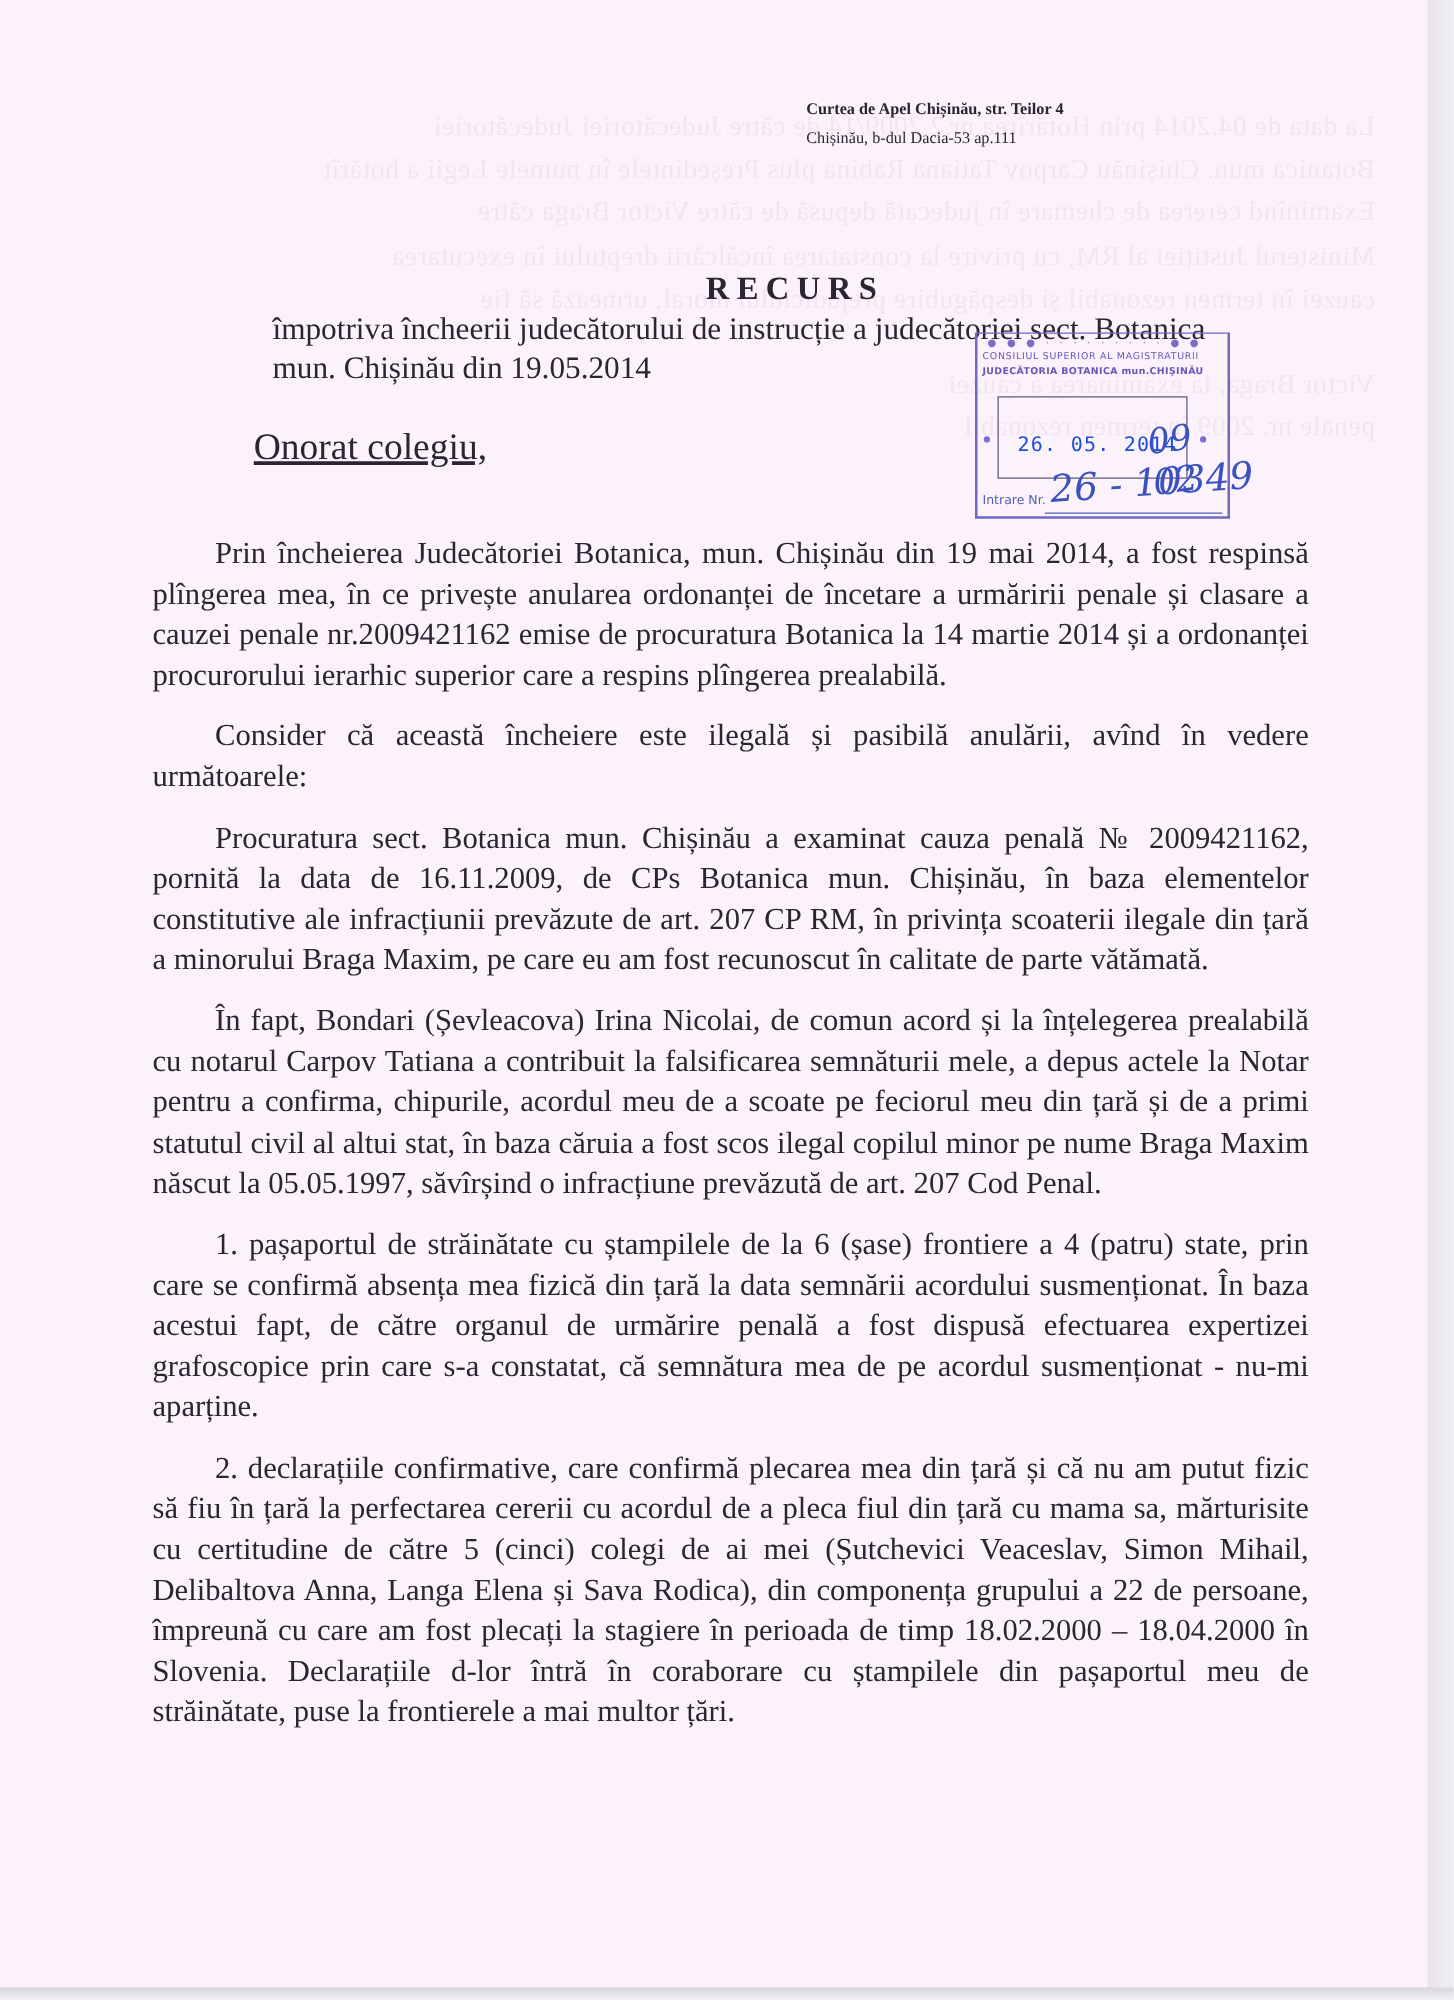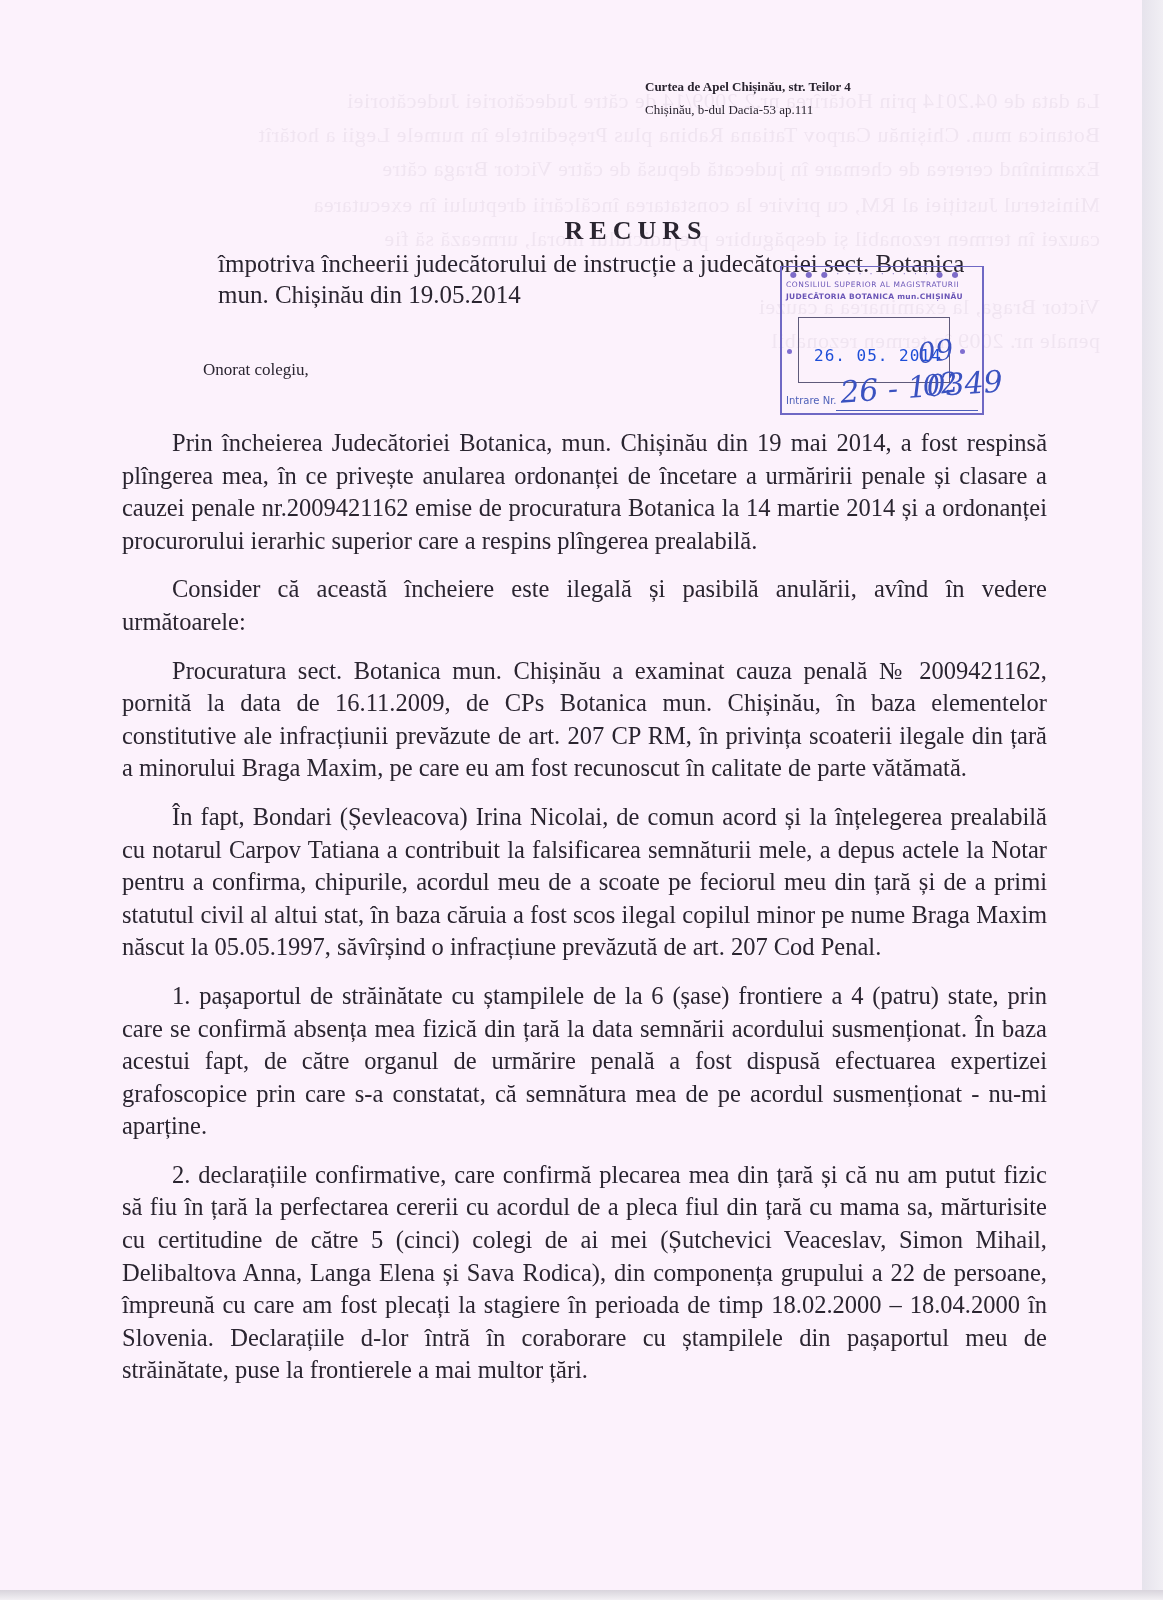--- a/index.html
+++ b/index.html
@@ -35,21 +35,21 @@
     .title {
       position: absolute; left: 0; top: 216px; width: 1142px; text-align: center;
       font-weight: bold; font-size: 26px; letter-spacing: 6px;
       padding-left: 130px; box-sizing: border-box;
     }
     .subtitle {
       position: absolute; left: 218px; top: 248px; width: 760px;
       font-size: 25px; line-height: 31px; text-align: left;
     }
     .greeting {
-      position: absolute; left: 203px; top: 360px; font-size: 17px;
+      position: absolute; left: 203px; top: 341px; font-size: 30px; text-decoration: underline;
     }
     .body-text {
       position: absolute; left: 122px; top: 411px; width: 925px;
       font-size: 24.5px; line-height: 32.6px; text-align: justify;
     }
     .body-text p { margin: 16px 0 9px 0; text-indent: 50px; }
     
     .stamp {
       position: absolute; left: 780px; top: 266px; width: 200px; height: 146px;
       border: 2px solid #6f68c4; border-top-width: 1px; color: #6a55b6;

